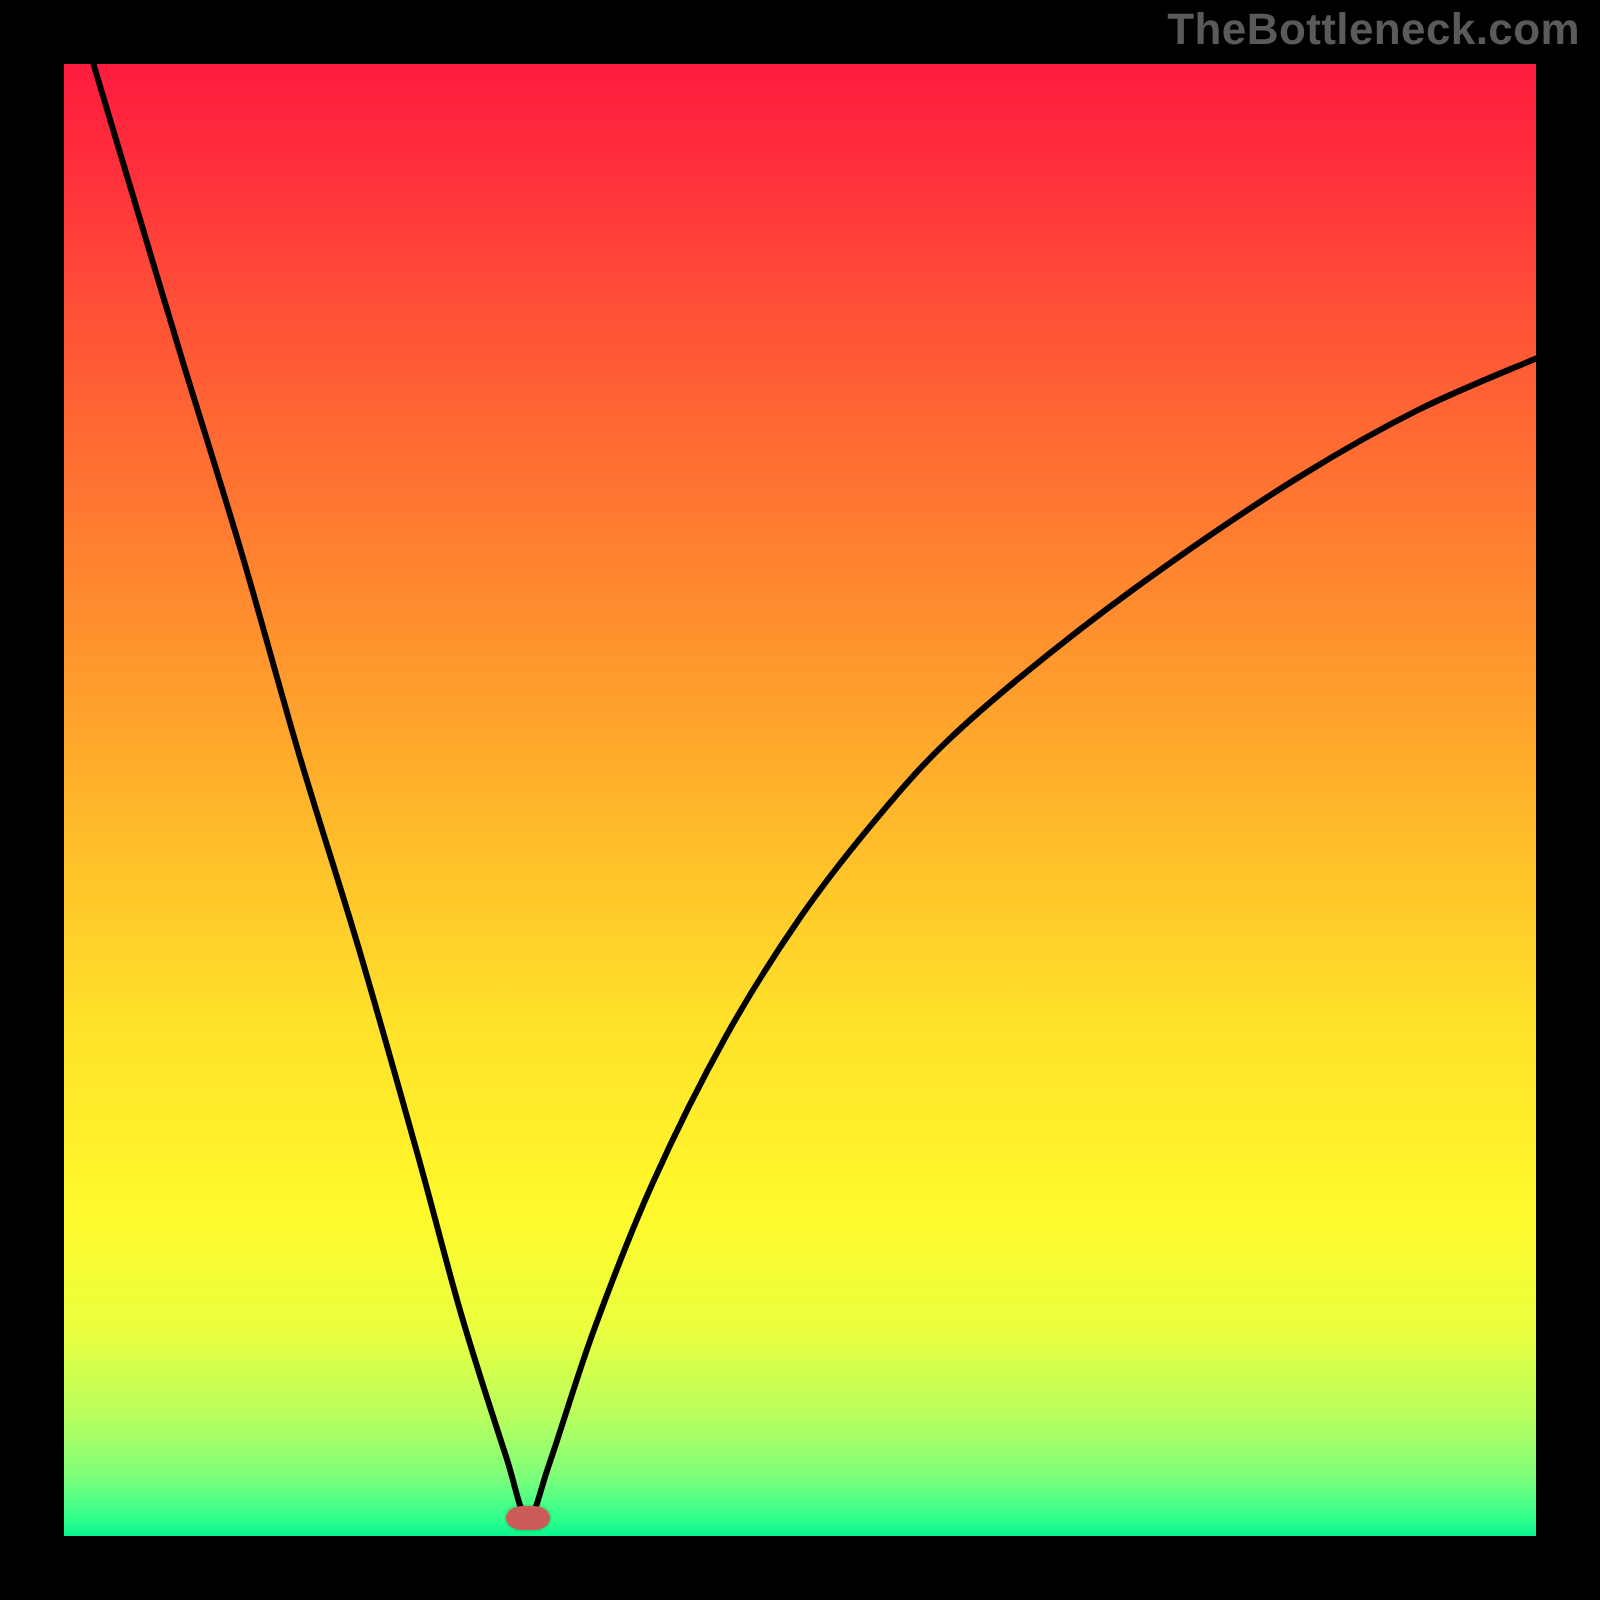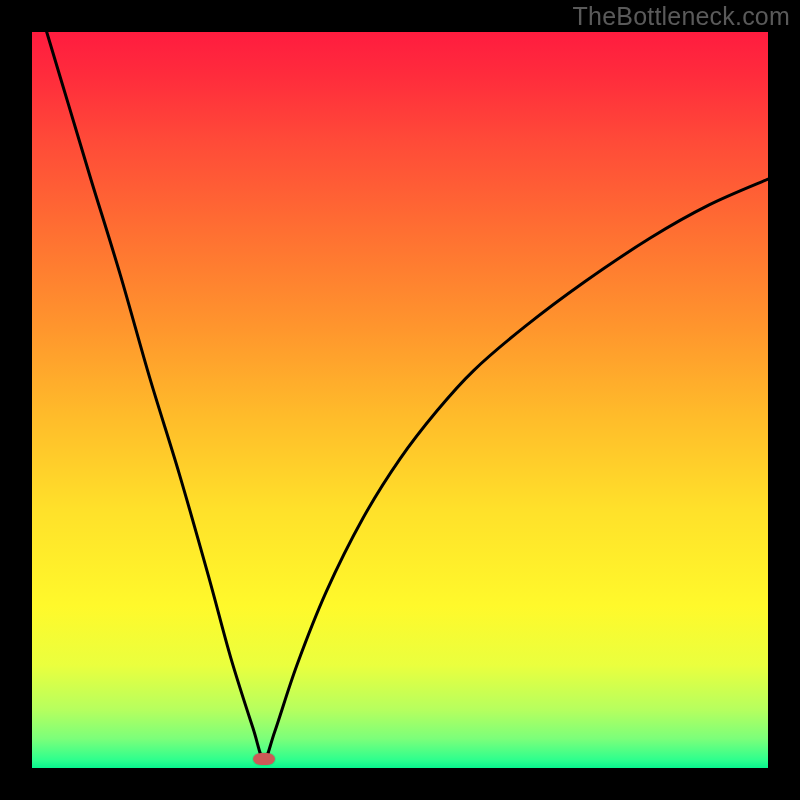--- a/index.html
+++ b/index.html
@@ -15,22 +15,22 @@
     position: relative;
     width: 800px;
     height: 800px;
     background: #000;
   }
   .watermark {
     position: absolute;
     top: 2px;
     right: 10px;
     color: #5a5a5a;
-    font-size: 25px;
-    font-weight: 400;
+    font-size: 22px;
+    font-weight: 700;
     letter-spacing: 0.2px;
     z-index: 5;
   }
   .plot-area {
     position: absolute;
     left: 32px;
     top: 32px;
     width: 736px;
     height: 736px;
     overflow: hidden;

